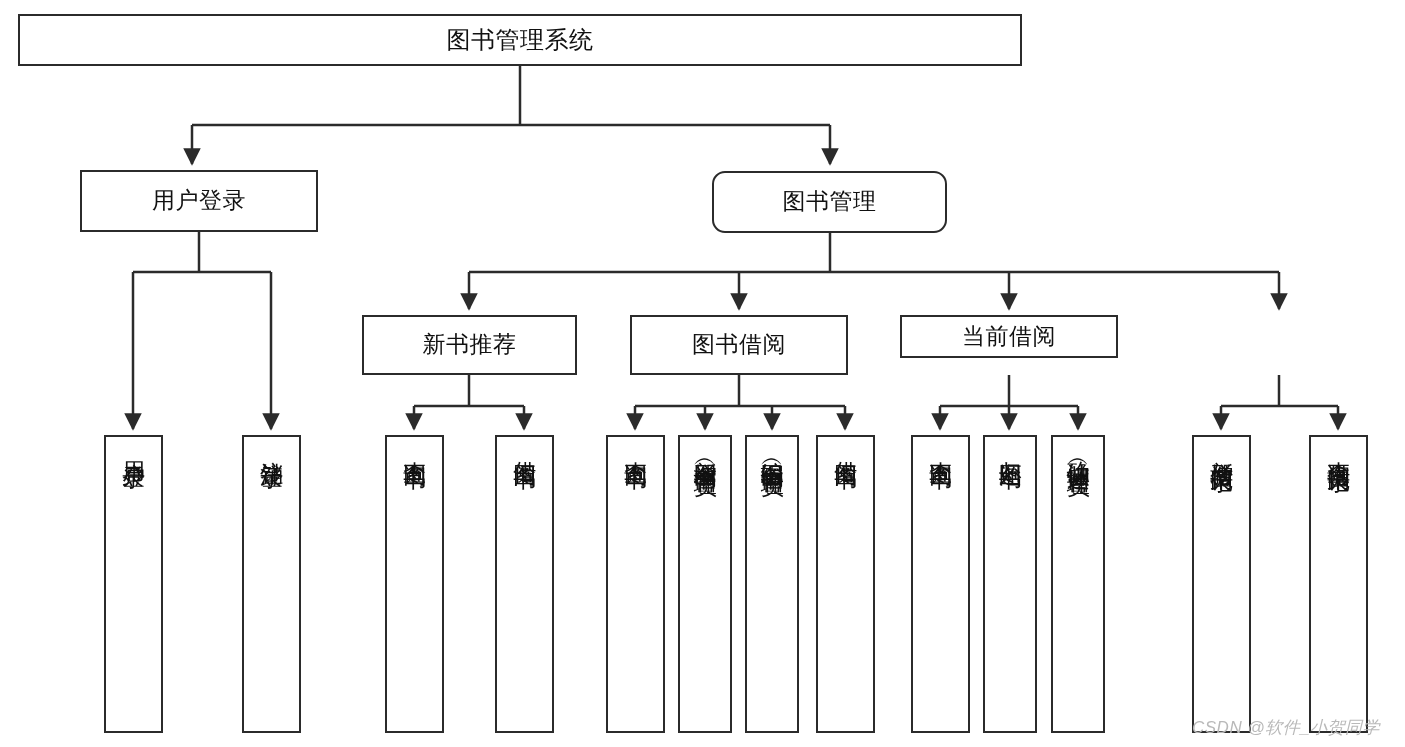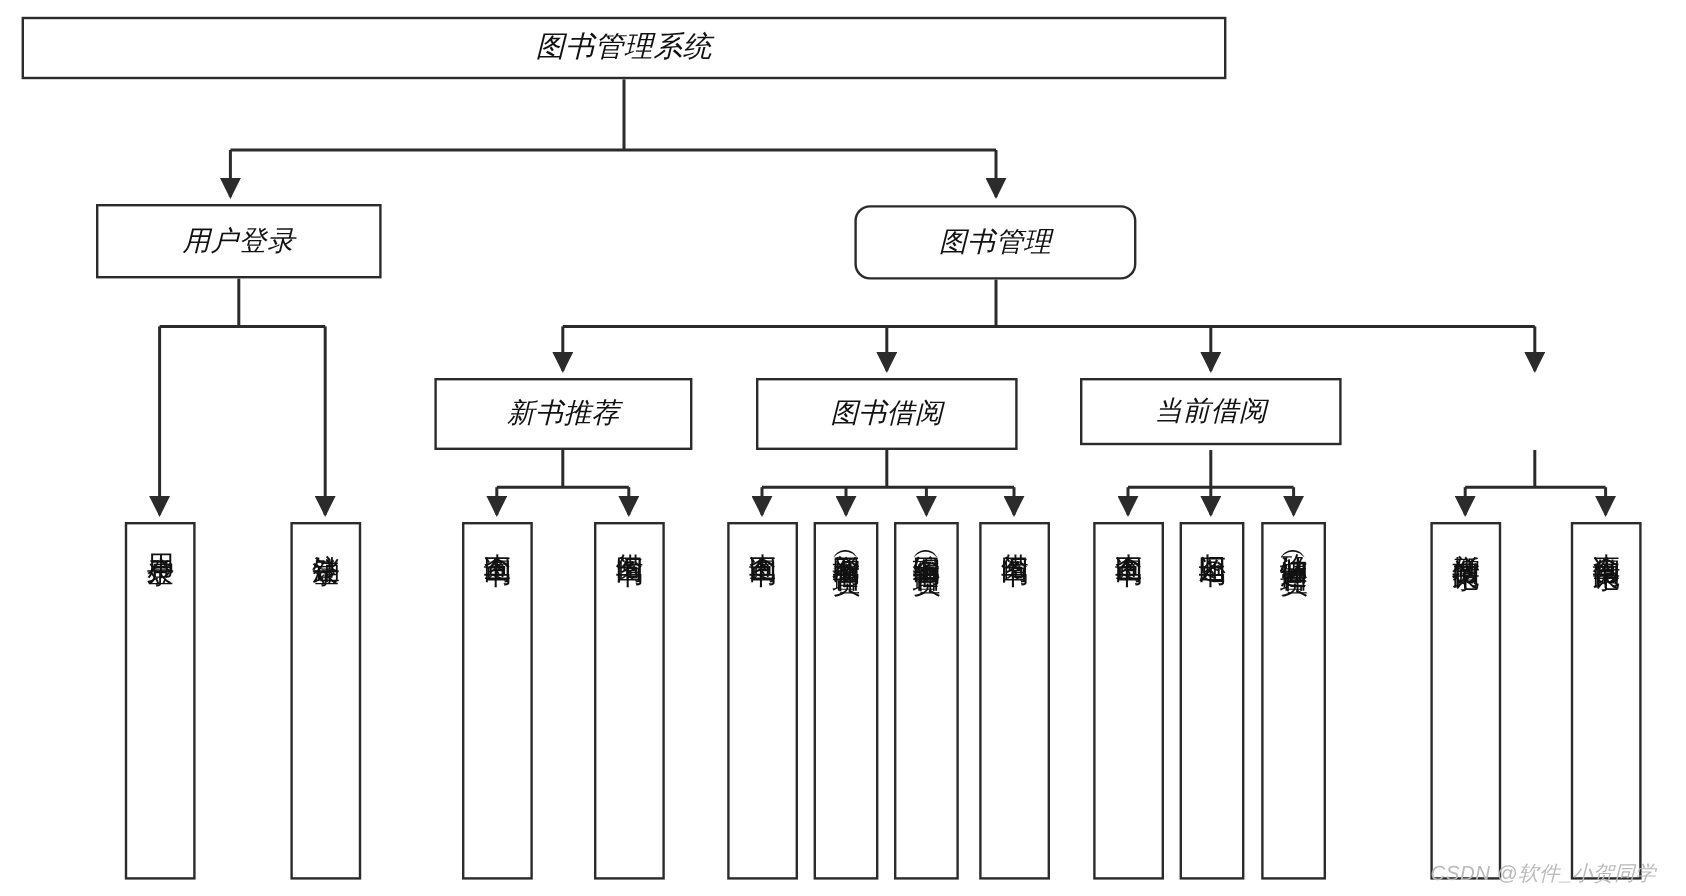--- a/index.html
+++ b/index.html
@@ -38,21 +38,20 @@
   .node .label {
     display: block;
     text-align: center;
     line-height: 1.12;
     letter-spacing: 0.5px;
   }
   
   .node.horiz .label {
     writing-mode: horizontal-tb;
     font-size: 23px;
-    font-style: italic;
   }
   .node.root .label {
     font-size: 24px;
   }
   
   .node.vert {
     align-items: flex-start;
     justify-content: center;
     padding-top: 6px;
   }
@@ -138,21 +137,21 @@
   <div class="node horiz" style="left:712px; top:171px; width:235px; height:62px;border-radius:13px;">
     <span class="label">图书管理</span>
   </div>
 
   <div class="node horiz" style="left:630px; top:315px; width:218px; height:60px;">
     <span class="label">图书借阅</span>
   </div>
   <div class="node horiz" style="left:362px; top:315px; width:215px; height:60px;">
     <span class="label">新书推荐</span>
   </div>
-  <div class="node horiz" style="left:900px; top:315px; width:218px; height:56px;">
+  <div class="node horiz" style="left:900px; top:315px; width:218px; height:43px;">
     <span class="label">当前借阅</span>
   </div>
 
   <div class="node vert" style="left:104px; top:435px; width:59px; height:298px;">
     <span class="label">用户登录</span>
   </div>
   <div class="node vert" style="left:242px; top:435px; width:59px; height:298px;">
     <span class="label">注销登录</span>
   </div>
 

